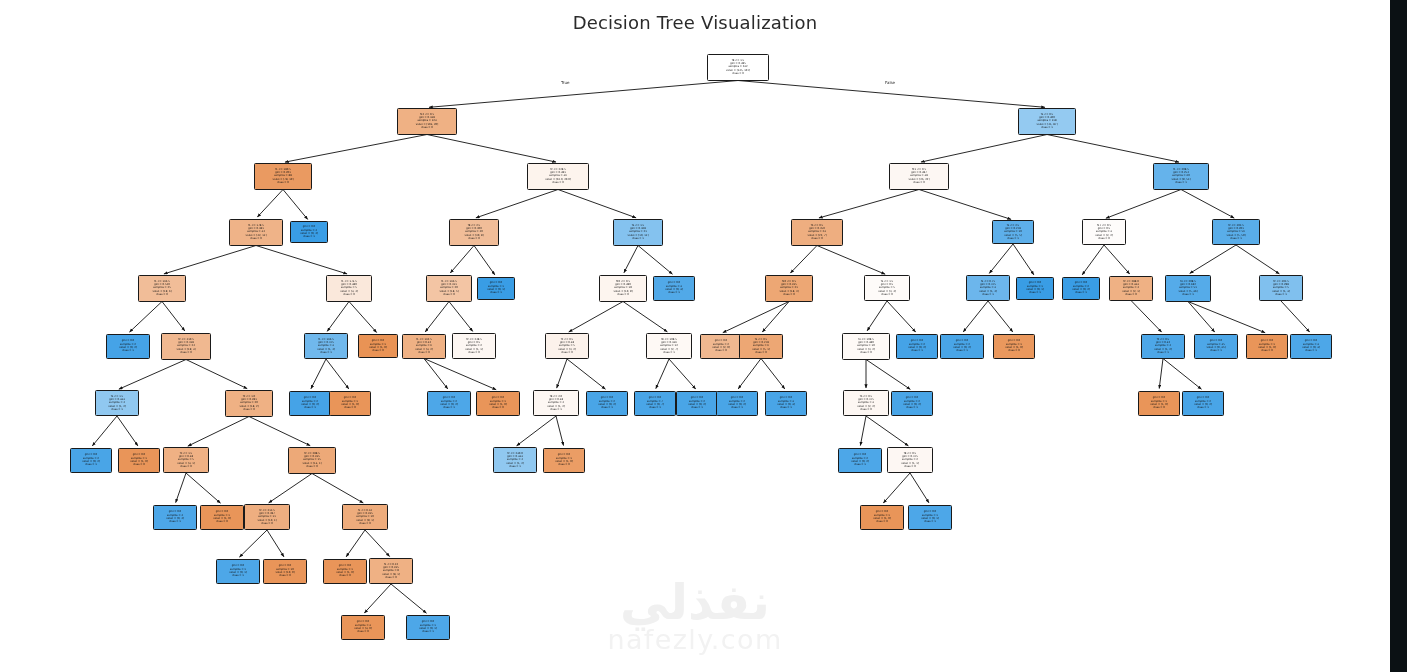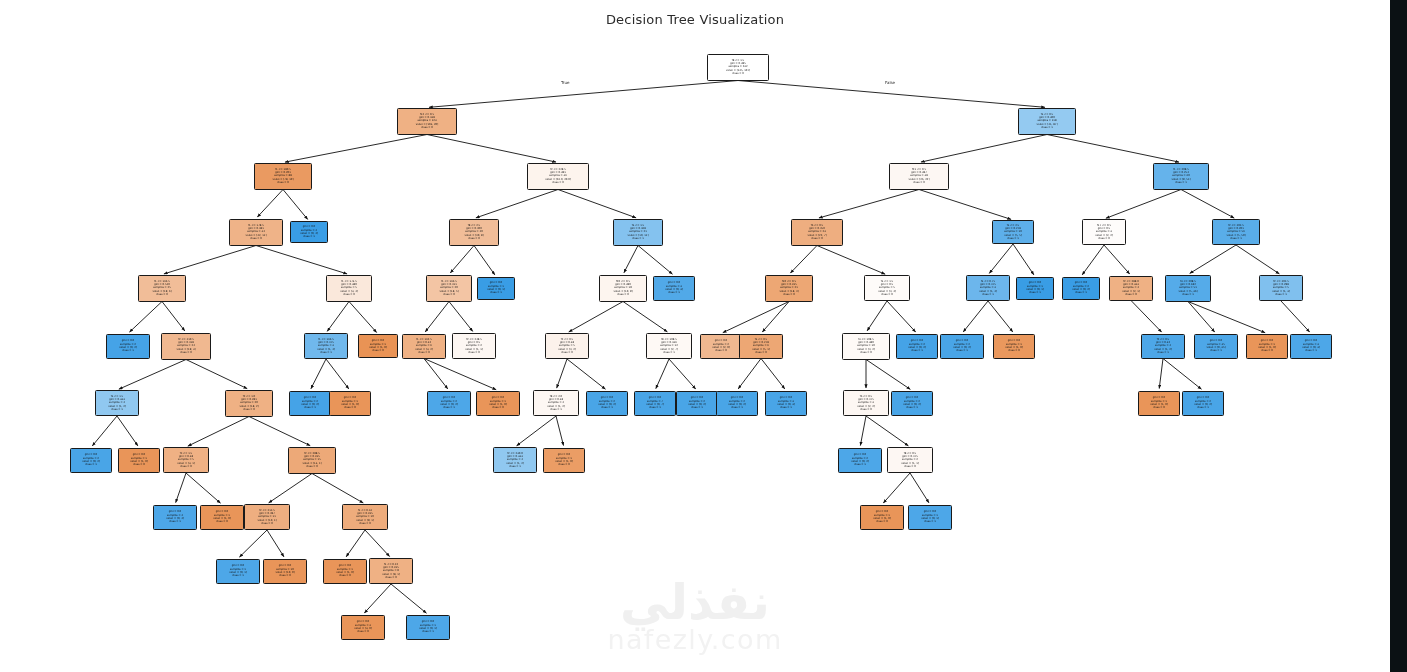--- a/index.html
+++ b/index.html
@@ -1,20 +1,20 @@
 <!DOCTYPE html>
 <html><head>
 <meta charset="utf-8">
 <style>
   html,body{margin:0;padding:0;background:#ffffff;}
   body{width:1407px;height:672px;overflow:hidden;font-family:"DejaVu Sans","Liberation Sans",sans-serif;}
   #root{position:relative;width:1407px;height:672px;background:#ffffff;}
   #canvas{position:absolute;left:0;top:0;width:1390px;height:672px;background:#ffffff;overflow:hidden;}
   #rightstrip{position:absolute;right:0;top:0;width:17px;height:672px;background:#0b1114;}
-  #title{position:absolute;left:0;top:12px;width:1390px;text-align:center;font-size:13px;color:#2b2b2b;letter-spacing:.2px;}
+  #title{position:absolute;left:0;top:12px;width:1390px;text-align:center;font-size:18px;color:#2b2b2b;letter-spacing:.2px;}
   svg#edges{position:absolute;left:0;top:0;width:1390px;height:672px;pointer-events:none;}
   .node{position:absolute;box-sizing:border-box;border:1px solid #1a1a1a;border-radius:1.5px;
         display:flex;flex-direction:column;justify-content:center;align-items:center;
         font-size:2.55px;line-height:1.30;color:#111;text-align:center;overflow:hidden;
         font-family:"DejaVu Sans","Liberation Sans",sans-serif;}
   .node span{display:block;white-space:nowrap;}
   .edgelabel{position:absolute;font-size:4px;color:#262626;background:rgba(255,255,255,.82);padding:0 1px;}
   #watermark{position:absolute;left:0;top:578px;width:1390px;text-align:center;pointer-events:none;user-select:none;}
   #wm-ar{font-size:49px;color:#f0f0f0;font-weight:bold;letter-spacing:2px;line-height:1.02;
          font-family:"DejaVu Sans","Liberation Sans",sans-serif;}

